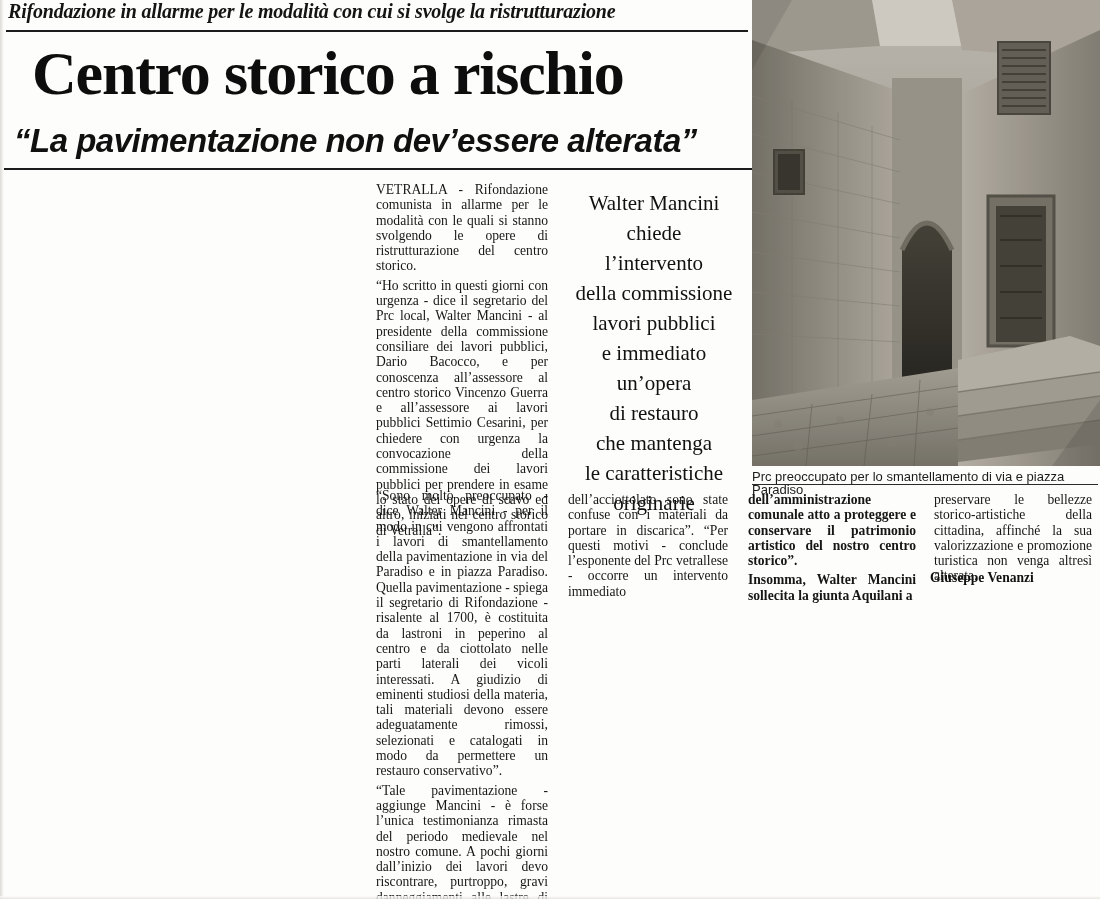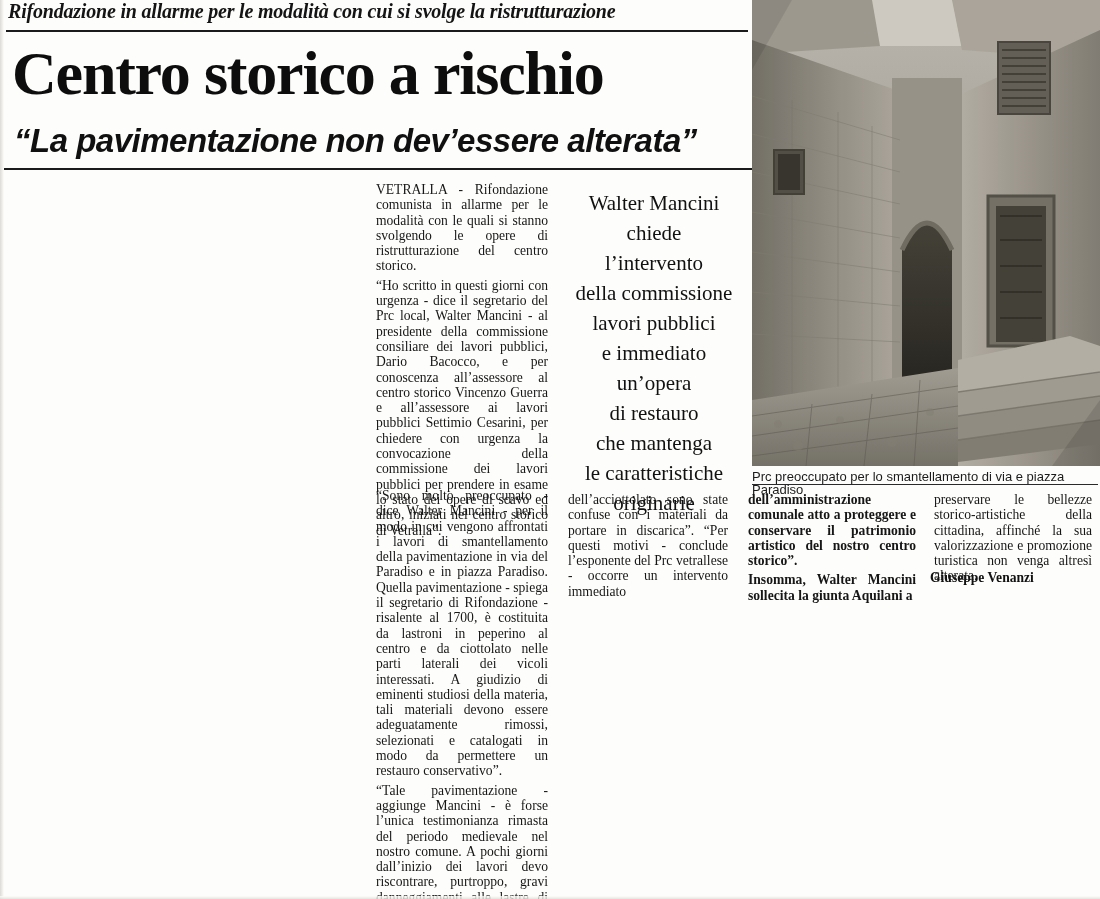--- a/index.html
+++ b/index.html
@@ -41,21 +41,21 @@
   .rule-top {
     position: absolute;
     left: 6px;
     top: 30px;
     width: 742px;
     height: 2px;
     background: #1b1b1b;
   }
   .headline {
     position: absolute;
-    left: 12px;
+    left: 32px;
     top: 38px;
     width: 740px;
     font-family: "Liberation Serif", serif;
     font-weight: bold;
     font-size: 62px;
     line-height: 70px;
     letter-spacing: -1.2px;
     color: #0d0d0d;
     white-space: nowrap;
   }

